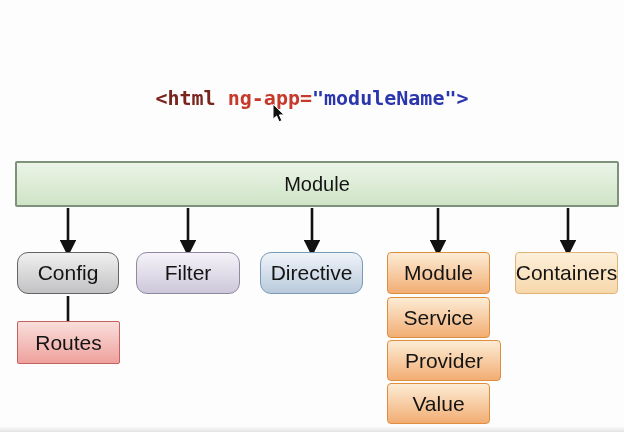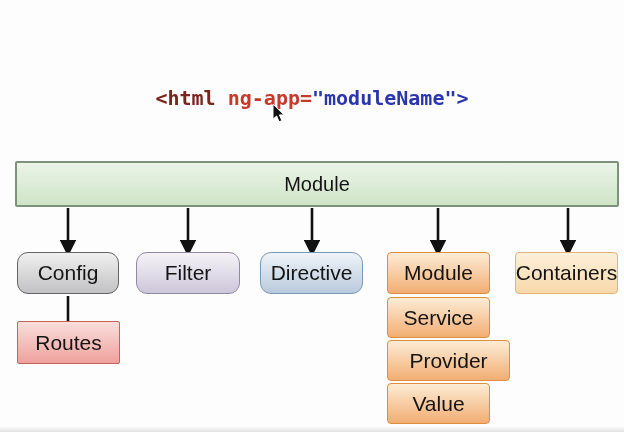--- a/index.html
+++ b/index.html
@@ -79,21 +79,21 @@
     border-radius: 2px;
   }
 
   #box-config     { left: 17px;  top: 252px; width: 102px; height: 42px; }
   #box-filter     { left: 136px; top: 252px; width: 104px; height: 42px; }
   #box-directive  { left: 260px; top: 252px; width: 103px; height: 42px; }
   #box-factory    { left: 387px; top: 252px; width: 103px; height: 42px; }
   #box-controller { left: 515px; top: 252px; width: 103px; height: 42px; }
   #box-routes     { left: 17px;  top: 321px; width: 103px; height: 43px; }
   #box-service    { left: 387px; top: 297px; width: 103px; height: 41px; }
-  #box-provider   { left: 387px; top: 340px; width: 123px; height: 41px; text-align: right; }
+  #box-provider   { left: 387px; top: 340px; width: 114px; height: 41px; text-align: right; }
   #box-value      { left: 387px; top: 383px; width: 103px; height: 41px; }
 
   .arrows, .cursor {
     position: absolute;
     left: 0; top: 0;
     pointer-events: none;
   }
   .bottom-edge {
     position: absolute;
     left: 0; bottom: 0; width: 624px; height: 6px;

